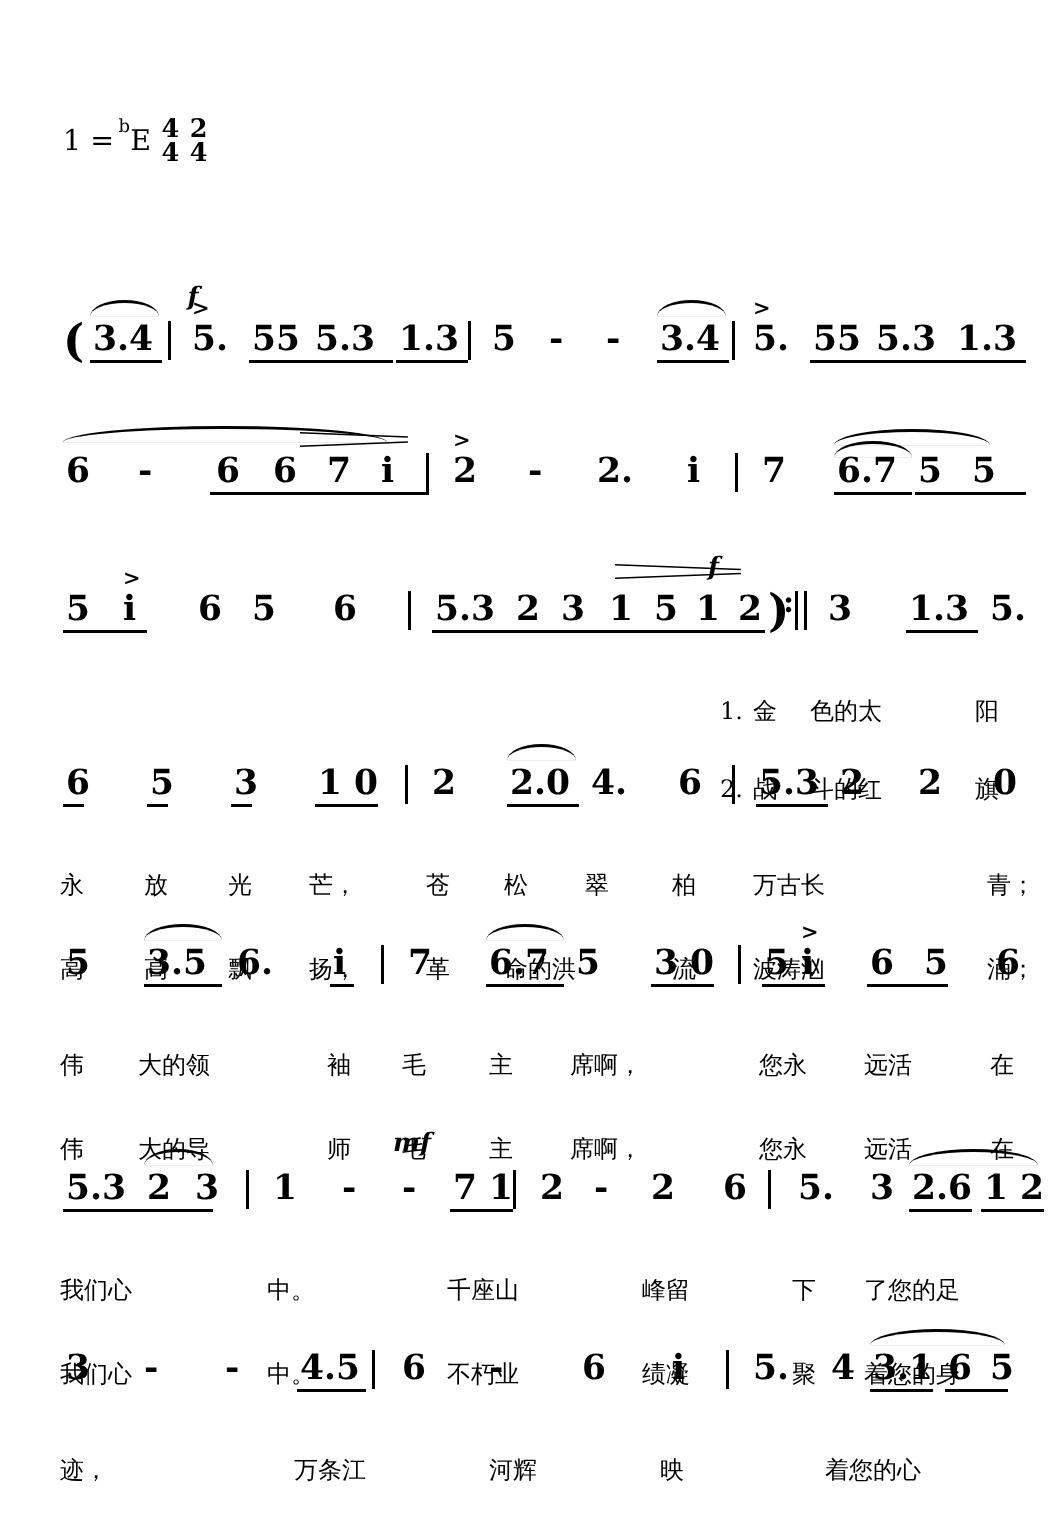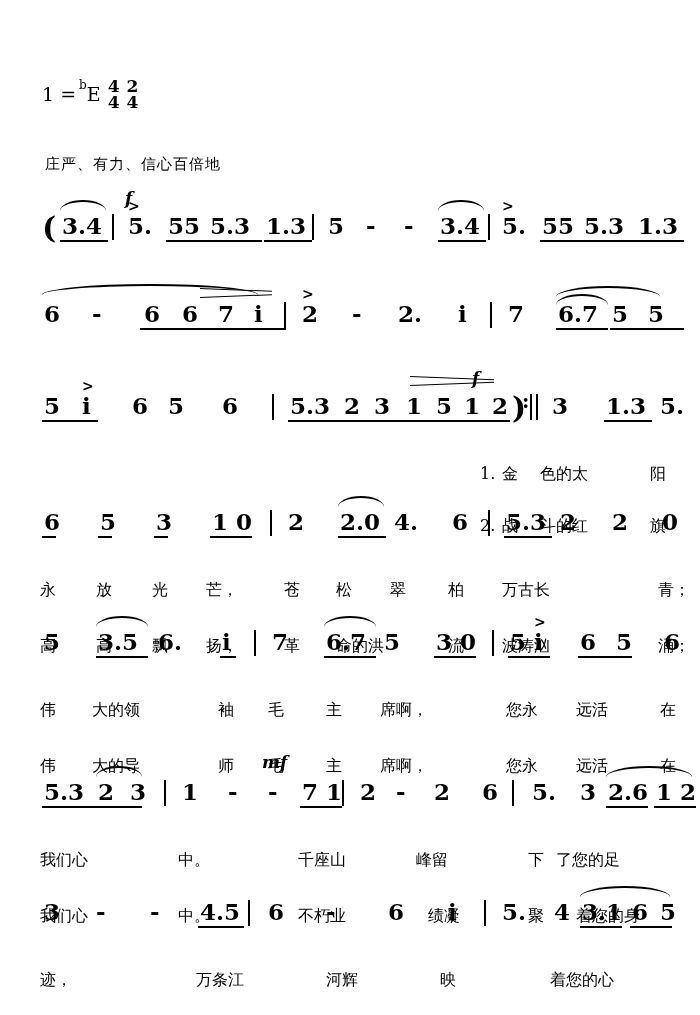--- a/index.html
+++ b/index.html
@@ -169,21 +169,20 @@
     <span class="meter">
       <span>4</span>
       <span>4</span>
     </span>
     <span class="meter">
       <span>2</span>
       <span>4</span>
     </span>
   </div>
 
-  <div class="expression">庄严、有力、信心百倍地</div>
 
   <div class="dyn" style="left:125px; top:188px;">f</div>
   <div class="system" style="top:212px;">
     <div class="notes">
       <span class="n" style="left:2px; top:-2px; font-size:30px;">(</span>
       <span class="n" style="left:22px;">3.4</span>
       <span class="n" style="left:88px;">5.</span>
       <span class="n" style="left:128px;">55</span>
       <span class="n" style="left:170px;">5.3</span>
       <span class="n" style="left:226px;">1.3</span>
@@ -432,23 +431,23 @@
 
       <span class="underline1" style="left:2px; top:28px; width:100px;"></span>
       <span class="underline1" style="left:260px; top:28px; width:42px;"></span>
       <span class="underline1" style="left:566px; top:28px; width:42px;"></span>
       <span class="underline1" style="left:614px; top:28px; width:42px;"></span>
     </div>
     <div class="lyric" style="top:38px;">
       <span class="w" style="left:0px;">我们心</span>
       <span class="w" style="left:138px;">中。</span>
       <span class="w" style="left:258px;">千座山</span>
-      <span class="w" style="left:376px;">峰留</span>
+      <span class="w" style="left:388px;">峰留</span>
       <span class="w" style="left:488px;">下</span>
-      <span class="w" style="left:516px;">了您的足</span>
+      <span class="w" style="left:536px;">了您的足</span>
     </div>
     <div class="lyric" style="top:68px;">
       <span class="w" style="left:0px;">我们心</span>
       <span class="w" style="left:138px;">中。</span>
       <span class="w" style="left:258px;">不朽业</span>
       <span class="w" style="left:388px;">绩凝</span>
       <span class="w" style="left:488px;">聚</span>
       <span class="w" style="left:536px;">着您的身</span>
     </div>
   </div>

